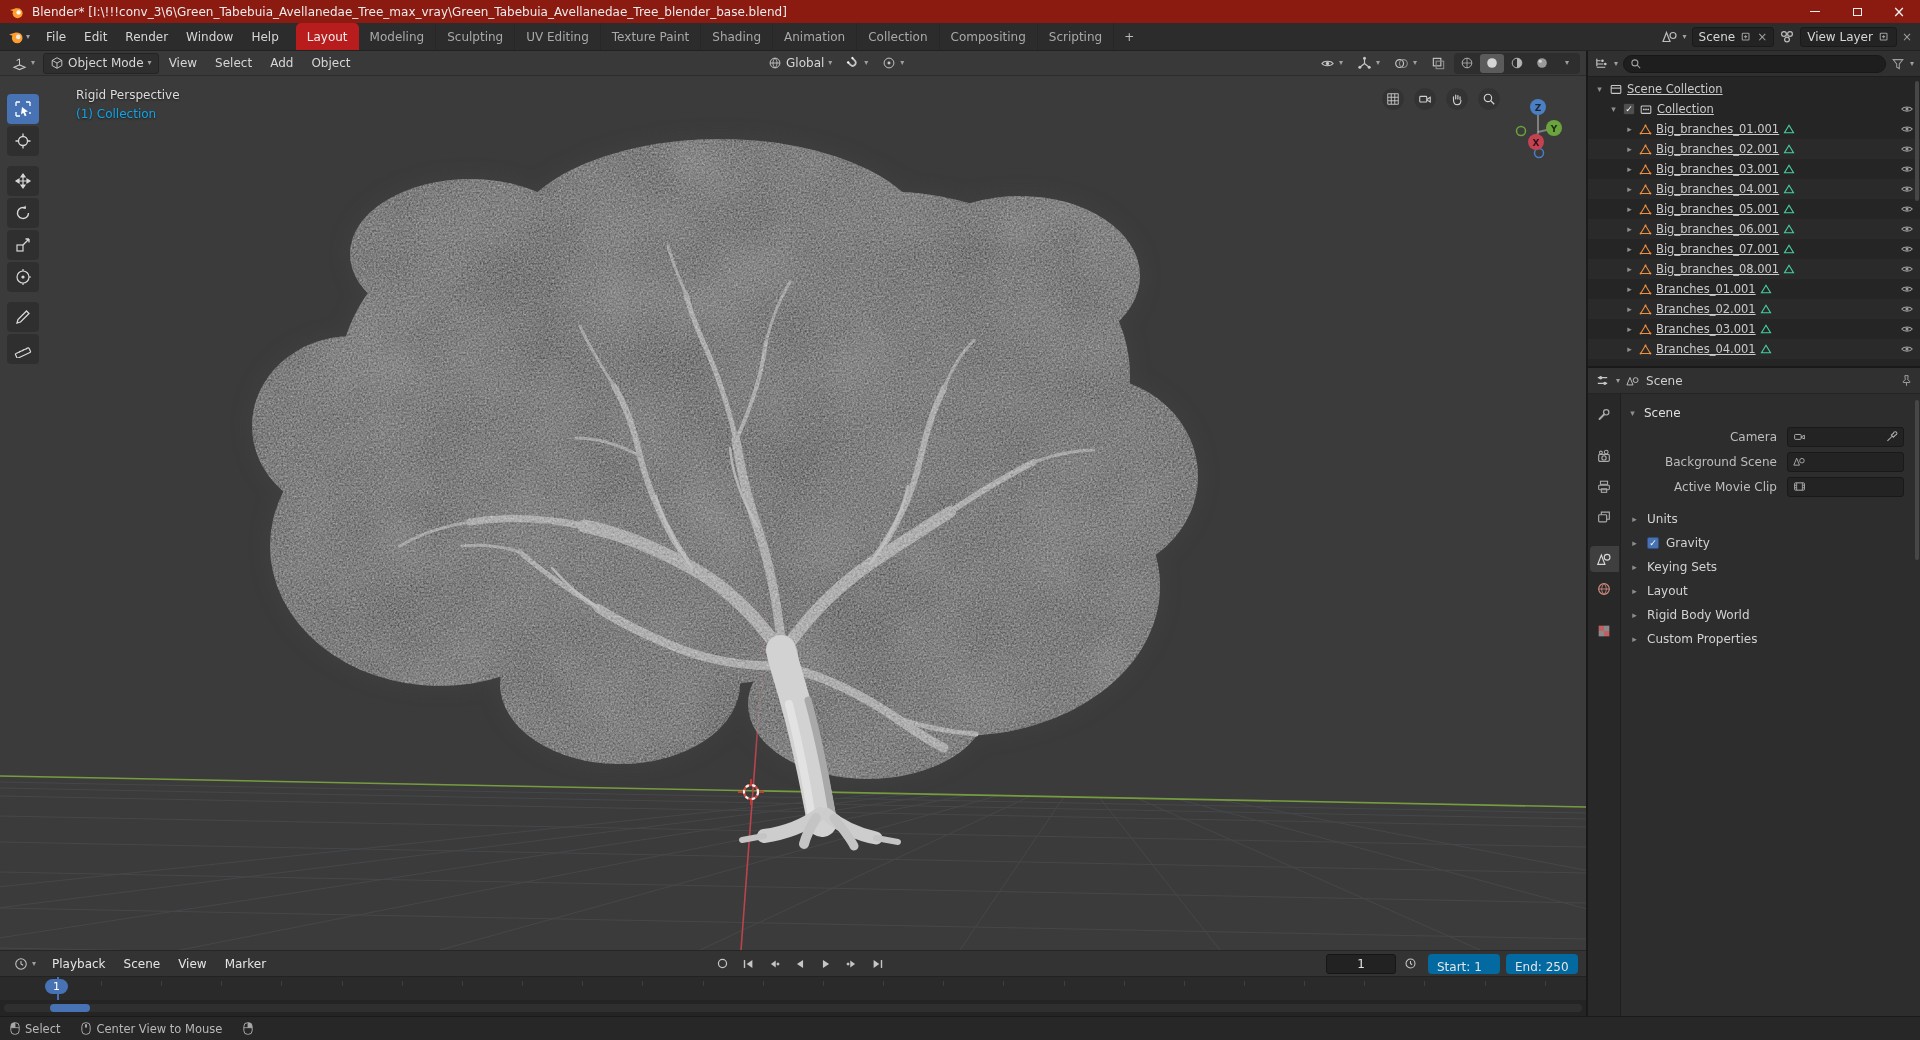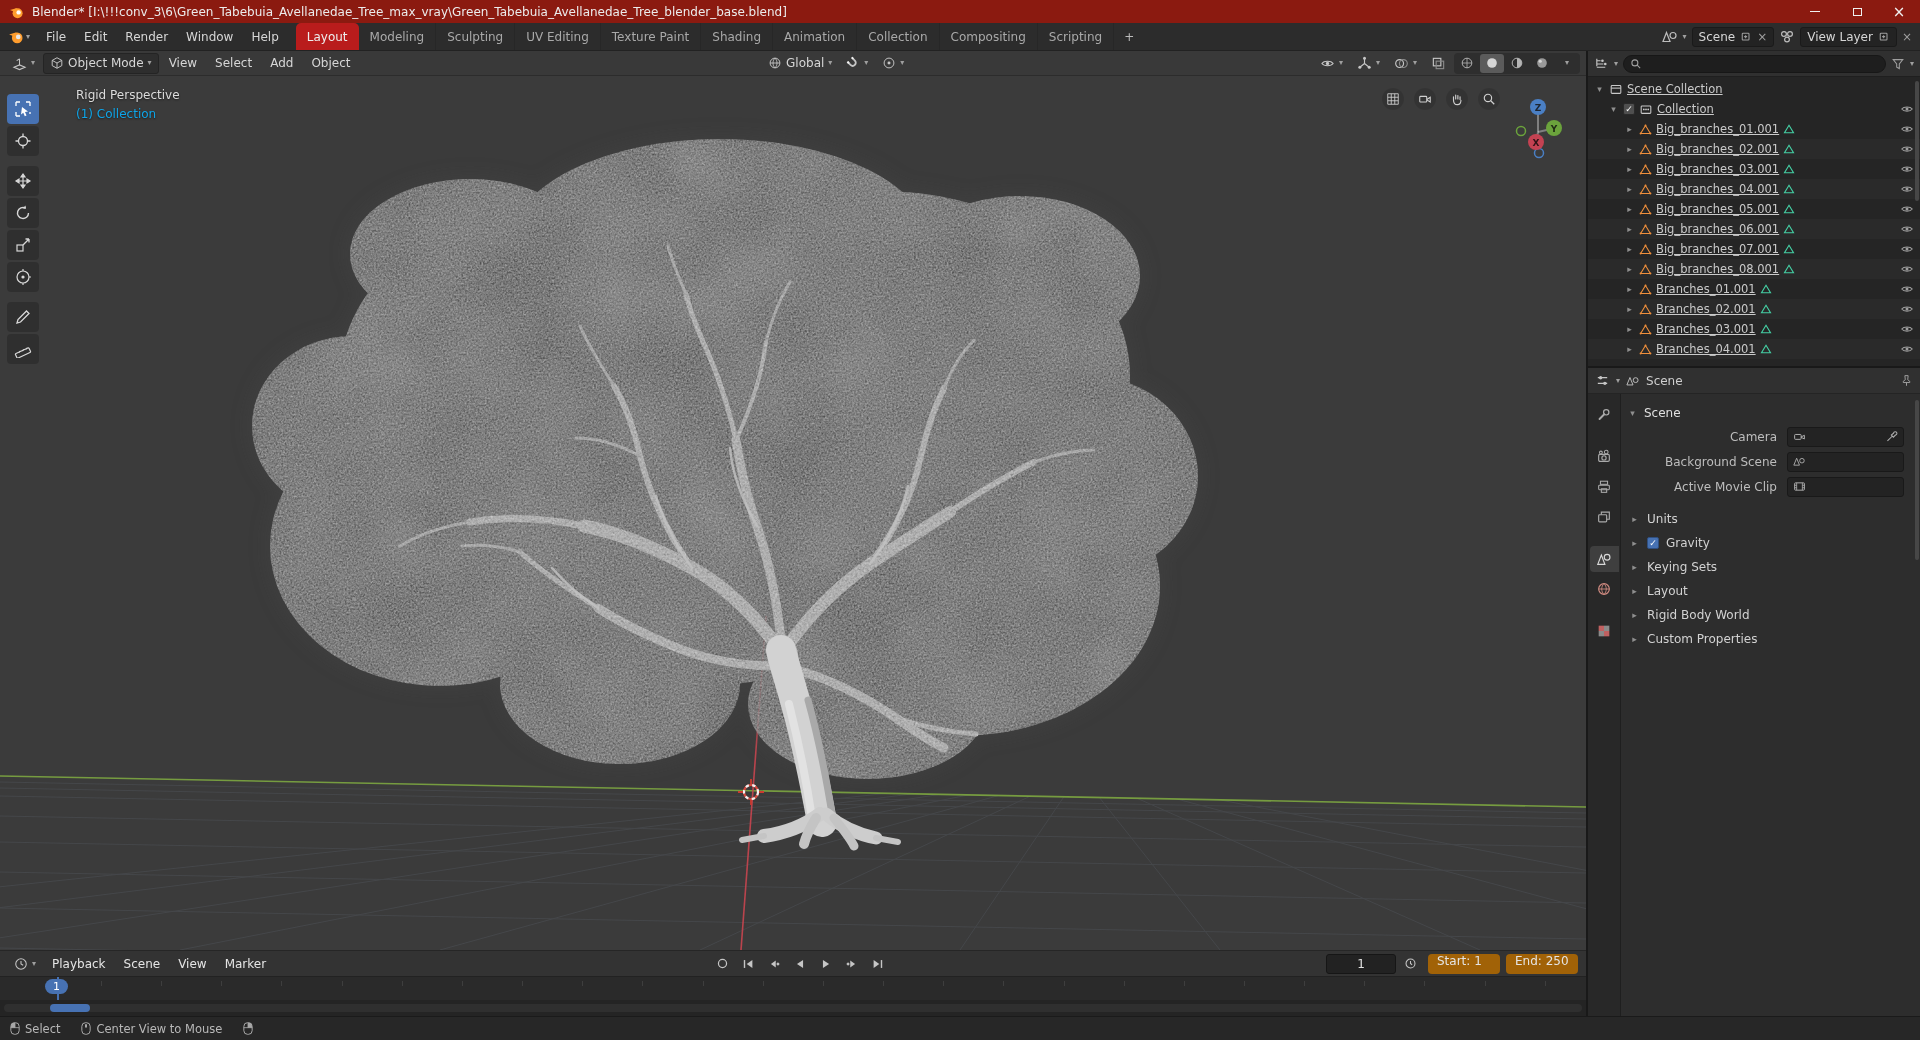--- a/index.html
+++ b/index.html
@@ -60,21 +60,21 @@
             align-items:center; justify-content:center; }
   .nav-gizmo { position:absolute; top:20px; right:24px; }
 
   
   .tl-header { height:26px; background:#333; border-top:1px solid #262626; display:flex; align-items:center;
                padding:0 8px; gap:2px; flex:0 0 auto; }
   .tl-menu { padding:0 8px; color:#e5e5e5; }
   .pb-btn { width:24px; height:20px; display:flex; align-items:center; justify-content:center; border-radius:3px; }
   .frame-field { width:70px; height:20px; background:#222; border:1px solid #161616; border-radius:3px;
                  color:#e2e2e2; text-align:center; font-family:inherit; font-size:12px; }
-  .range-pill { height:20px; background:#a16207; border-radius:4px; display:flex; align-items:flex-start;
+  .range-pill { height:20px; background:#0369a1; border-radius:4px; display:flex; align-items:flex-end;
                 padding:0 9px; gap:8px; color:#e4e4e4; margin-left:4px; min-width:72px; }
   .ruler { height:24px; background:#2a2a2a; border-top:1px solid #222; position:relative; flex:0 0 auto; }
   .ruler-ticks { position:absolute; left:88px; right:28px; top:3px; display:flex; justify-content:space-between; }
   .tick { width:26px; text-align:center; color:#8d8d8d; font-size:11px; position:relative; }
   .tick::after { content:""; position:absolute; left:50%; bottom:-6px; width:1px; height:5px; background:#3e3e3e; }
   .playhead-line { position:absolute; left:57px; top:0; bottom:0; width:2px; background:var(--accent,#4772b3); }
   .cur-frame { position:absolute; left:45px; top:2px; background:var(--accent,#4772b3); color:#fff;
                border-radius:8px; padding:1px 8px; font-size:11px; }
   .tl-scroll { height:16px; background:#242424; position:relative; flex:0 0 auto; }
   .tl-scroll .track { position:absolute; left:4px; right:4px; top:4px; height:8px; background:#2f2f2f; border-radius:4px; }

